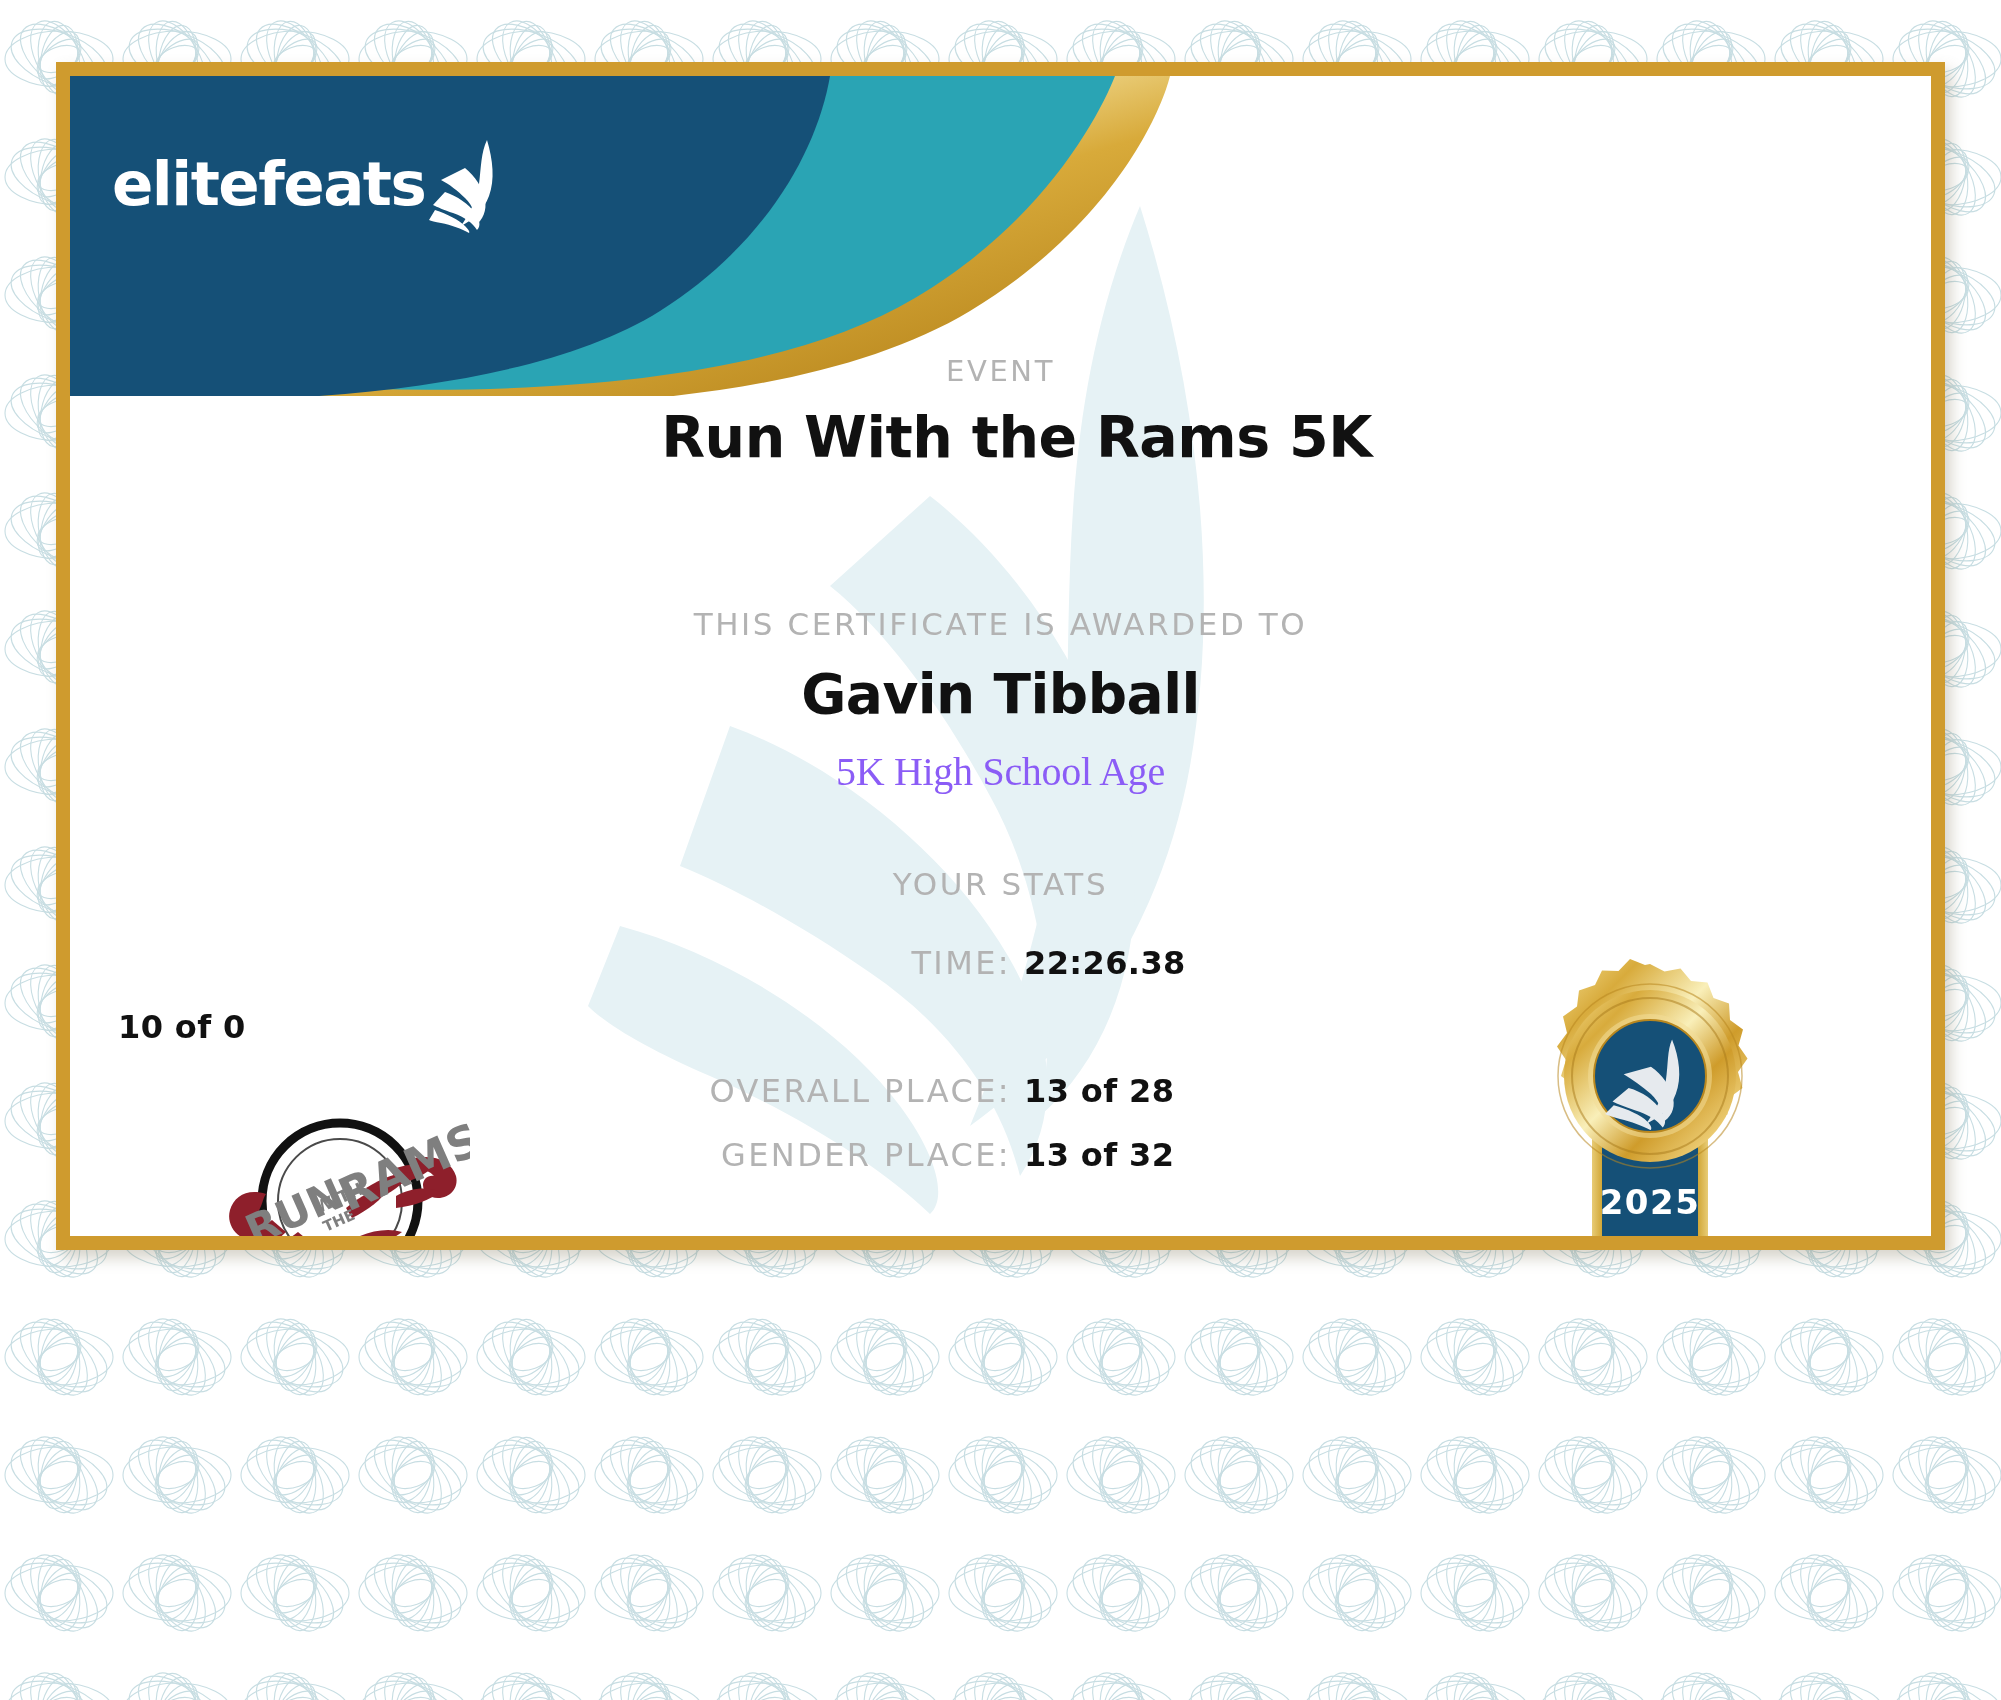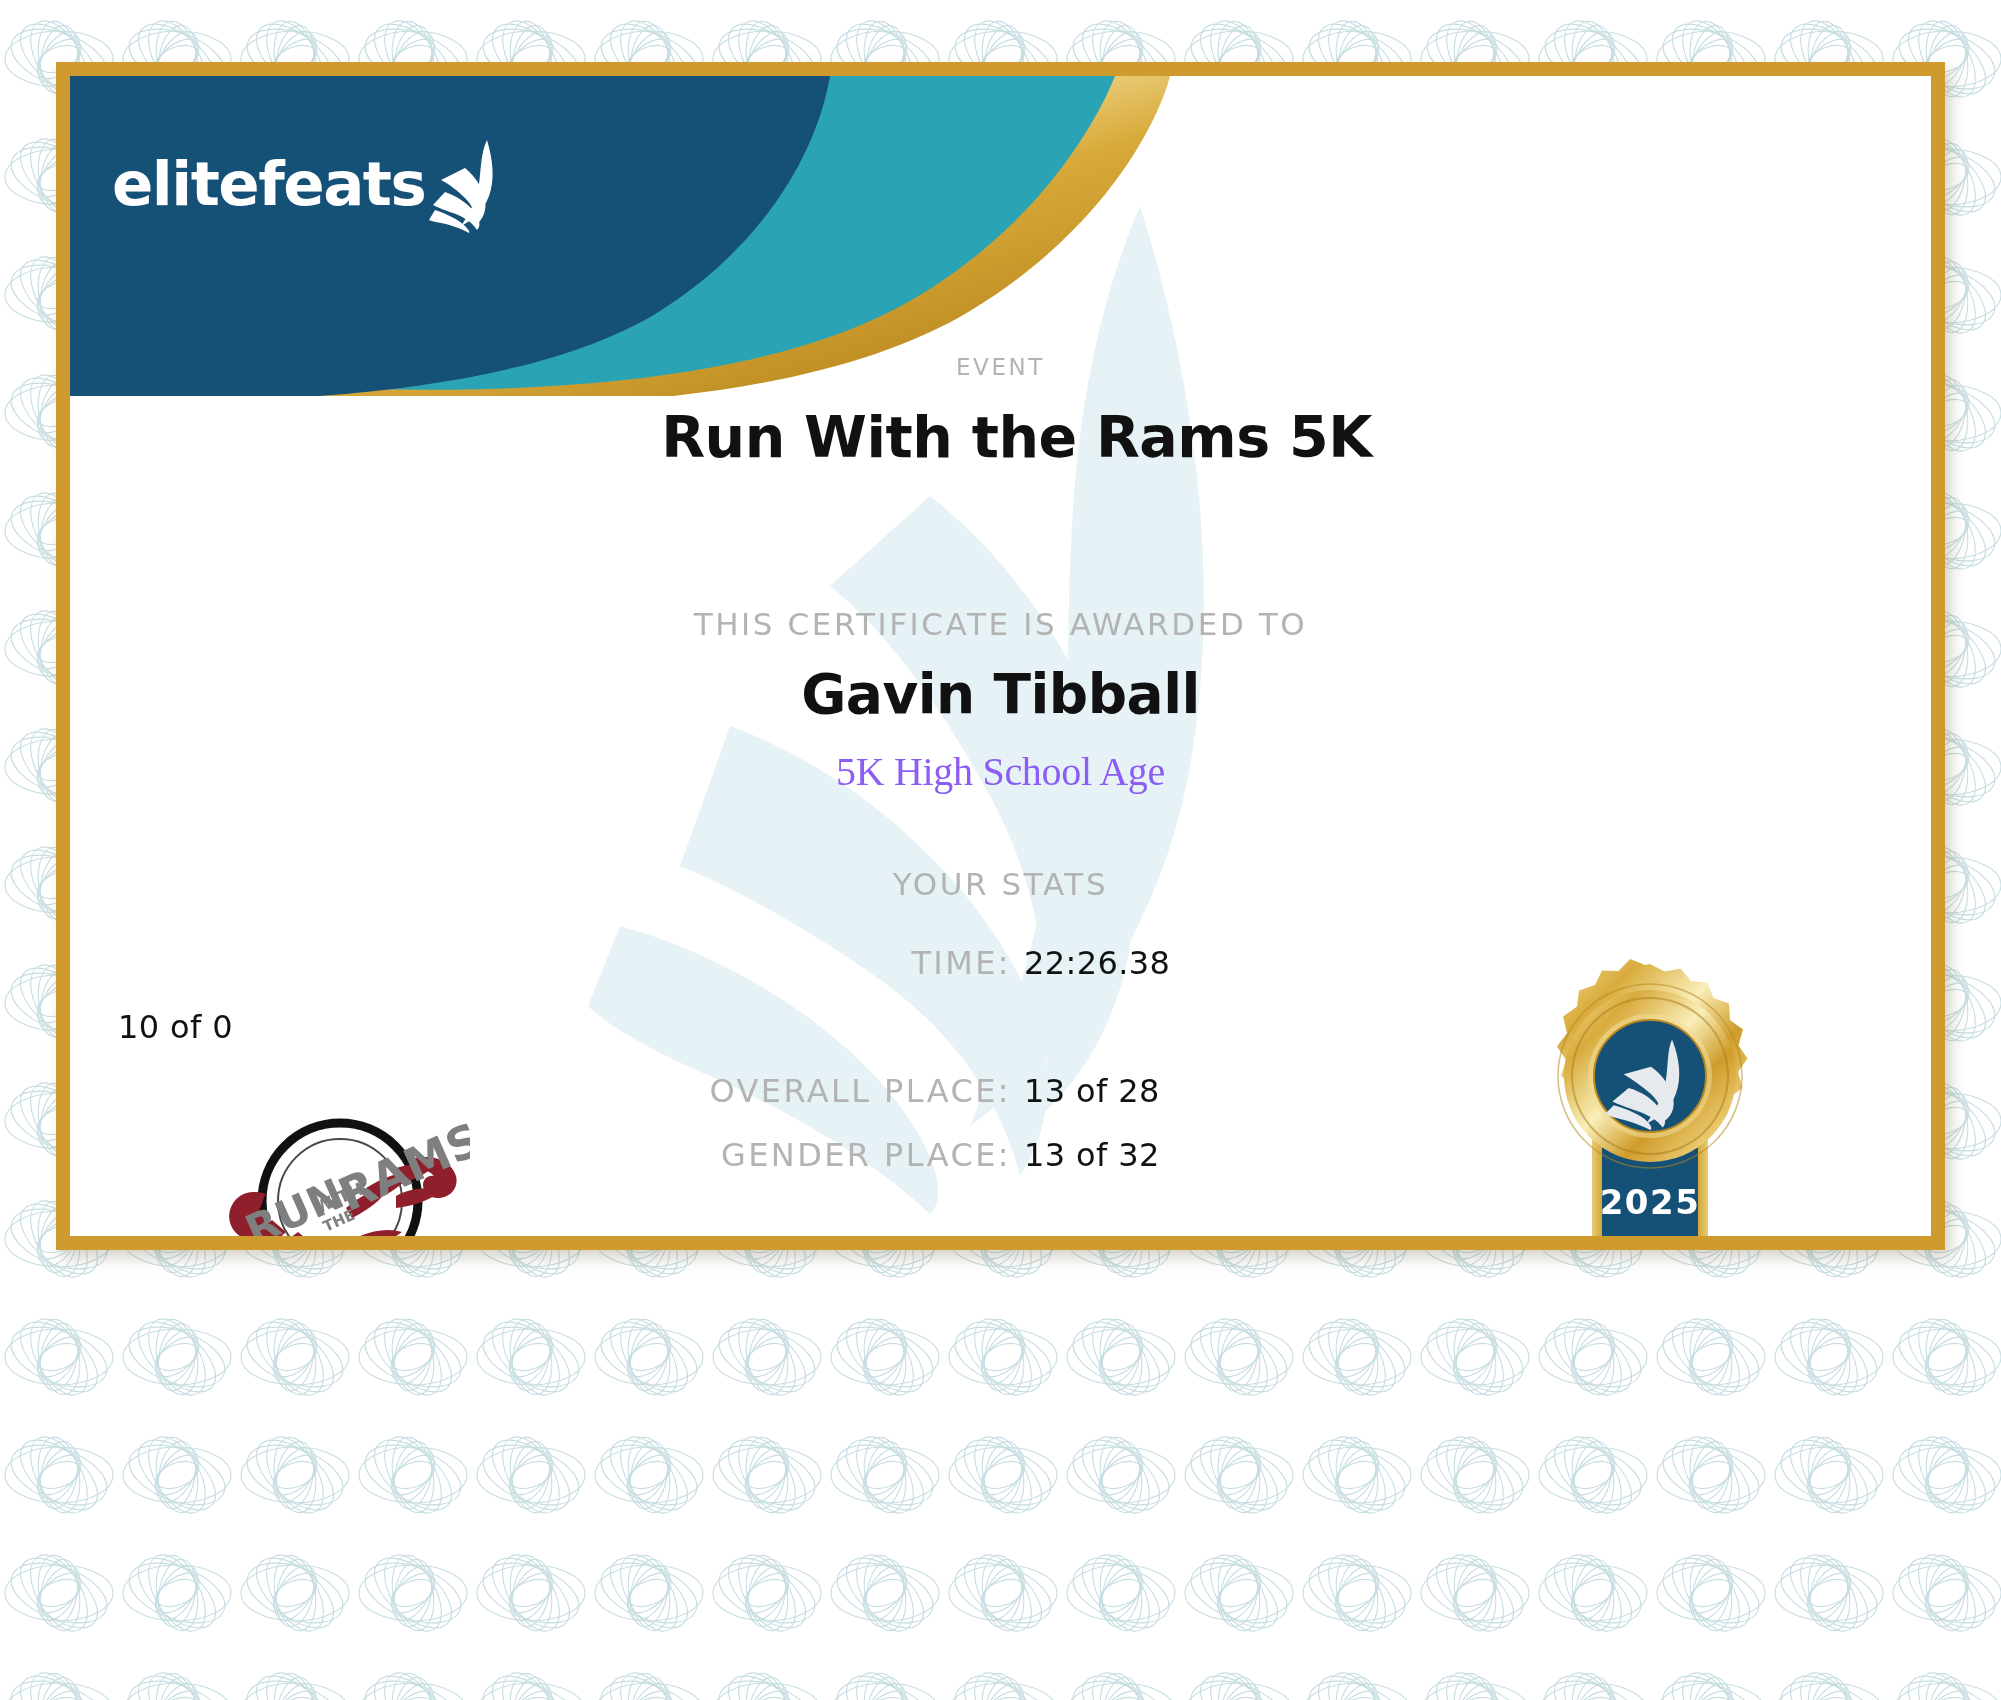--- a/index.html
+++ b/index.html
@@ -69,21 +69,21 @@
     font-weight:400;
     letter-spacing:2.6px;
     font-family:"DejaVu Sans", sans-serif;
   }
   .value-big{
     color:#111111;
     font-weight:700;
     font-family:"DejaVu Sans", sans-serif;
   }
 
-  #lbl-event{ top:278px; font-size:23px; }
+  #lbl-event{ top:278px; font-size:29px; }
   #val-event{ top:328px; font-size:57px; letter-spacing:-0.5px;padding-left:16px;}
 
   #lbl-awarded{ top:530px; font-size:31px; }
   #val-name{ top:586px; font-size:55px; letter-spacing:-0.5px;}
   #val-division{
     top:672px; font-size:40px; color:#8b5cf6;
     font-weight:400; font-family:Liberation Serif, serif;
     letter-spacing:-0.3px;
   }
 
@@ -106,21 +106,21 @@
     color:#b3b3b3;
     font-size:32px;
     letter-spacing:2.4px;
     font-family:"DejaVu Sans", sans-serif;
     white-space:nowrap;
   }
   .stat-value{
     margin-left:13px;
     color:#111111;
     font-size:32px;
-    font-weight:400;
+    font-weight:700;
     letter-spacing:0.4px;
     font-family:"DejaVu Sans", sans-serif;
     white-space:nowrap;
   }
 
   
   #race-logo{
     position:absolute;left:130px;top:1020px;
     width:270px;height:210px;z-index:6;
   }

